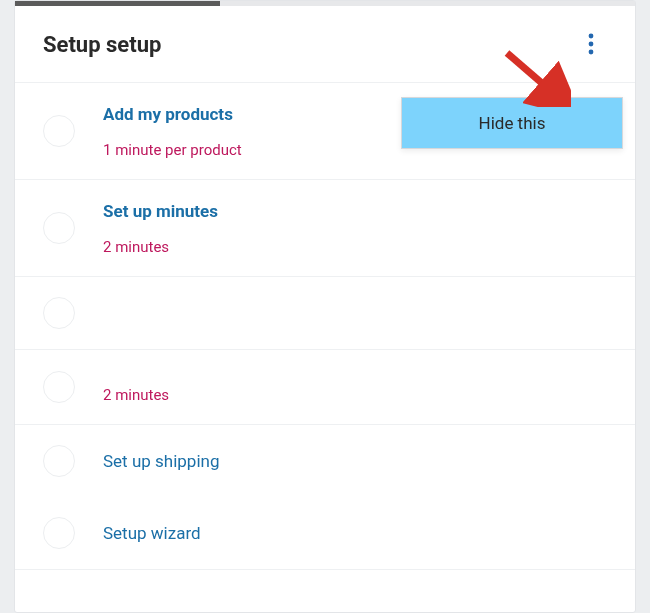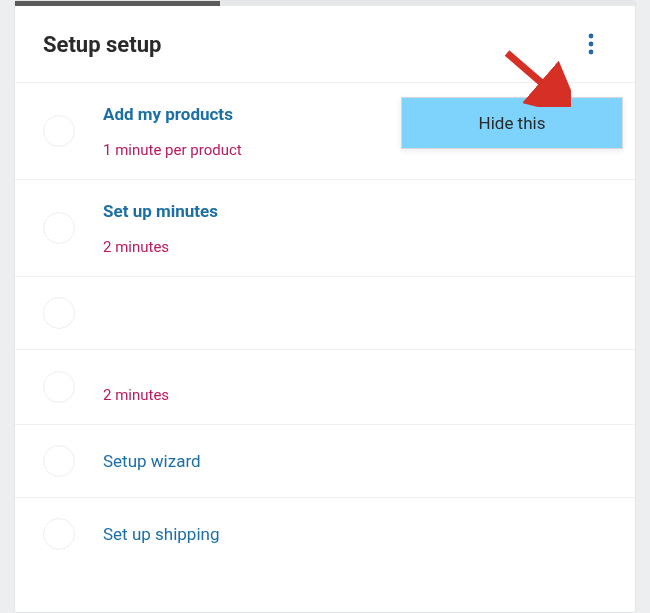--- a/index.html
+++ b/index.html
@@ -146,31 +146,31 @@
     <div class="ring"></div>
   </div>
 
   <div class="task-item">
     <div class="ring"></div>
     <div class="task-text">
       <span class="task-sub">2 minutes</span>
     </div>
   </div>
 
+  <div class="task-item task-item-last">
+    <div class="ring"></div>
+    <div class="task-text">
+      <span class="task-title normal">Set up shipping</span>
+    </div>
+  </div>
+
   <div class="task-item">
     <div class="ring"></div>
     <div class="task-text">
       <span class="task-title normal">Setup wizard</span>
-    </div>
-  </div>
-
-  <div class="task-item task-item-last">
-    <div class="ring"></div>
-    <div class="task-text">
-      <span class="task-title normal">Set up shipping</span>
     </div>
   </div>
 
   <div class="popover">
     <div class="popover-item">Hide this</div>
   </div>
 
   <svg class="arrow" width="70" height="60" viewBox="0 0 70 60">
     <defs>
       <marker id="ah" markerWidth="8" markerHeight="8" refX="2" refY="4" orient="auto">

